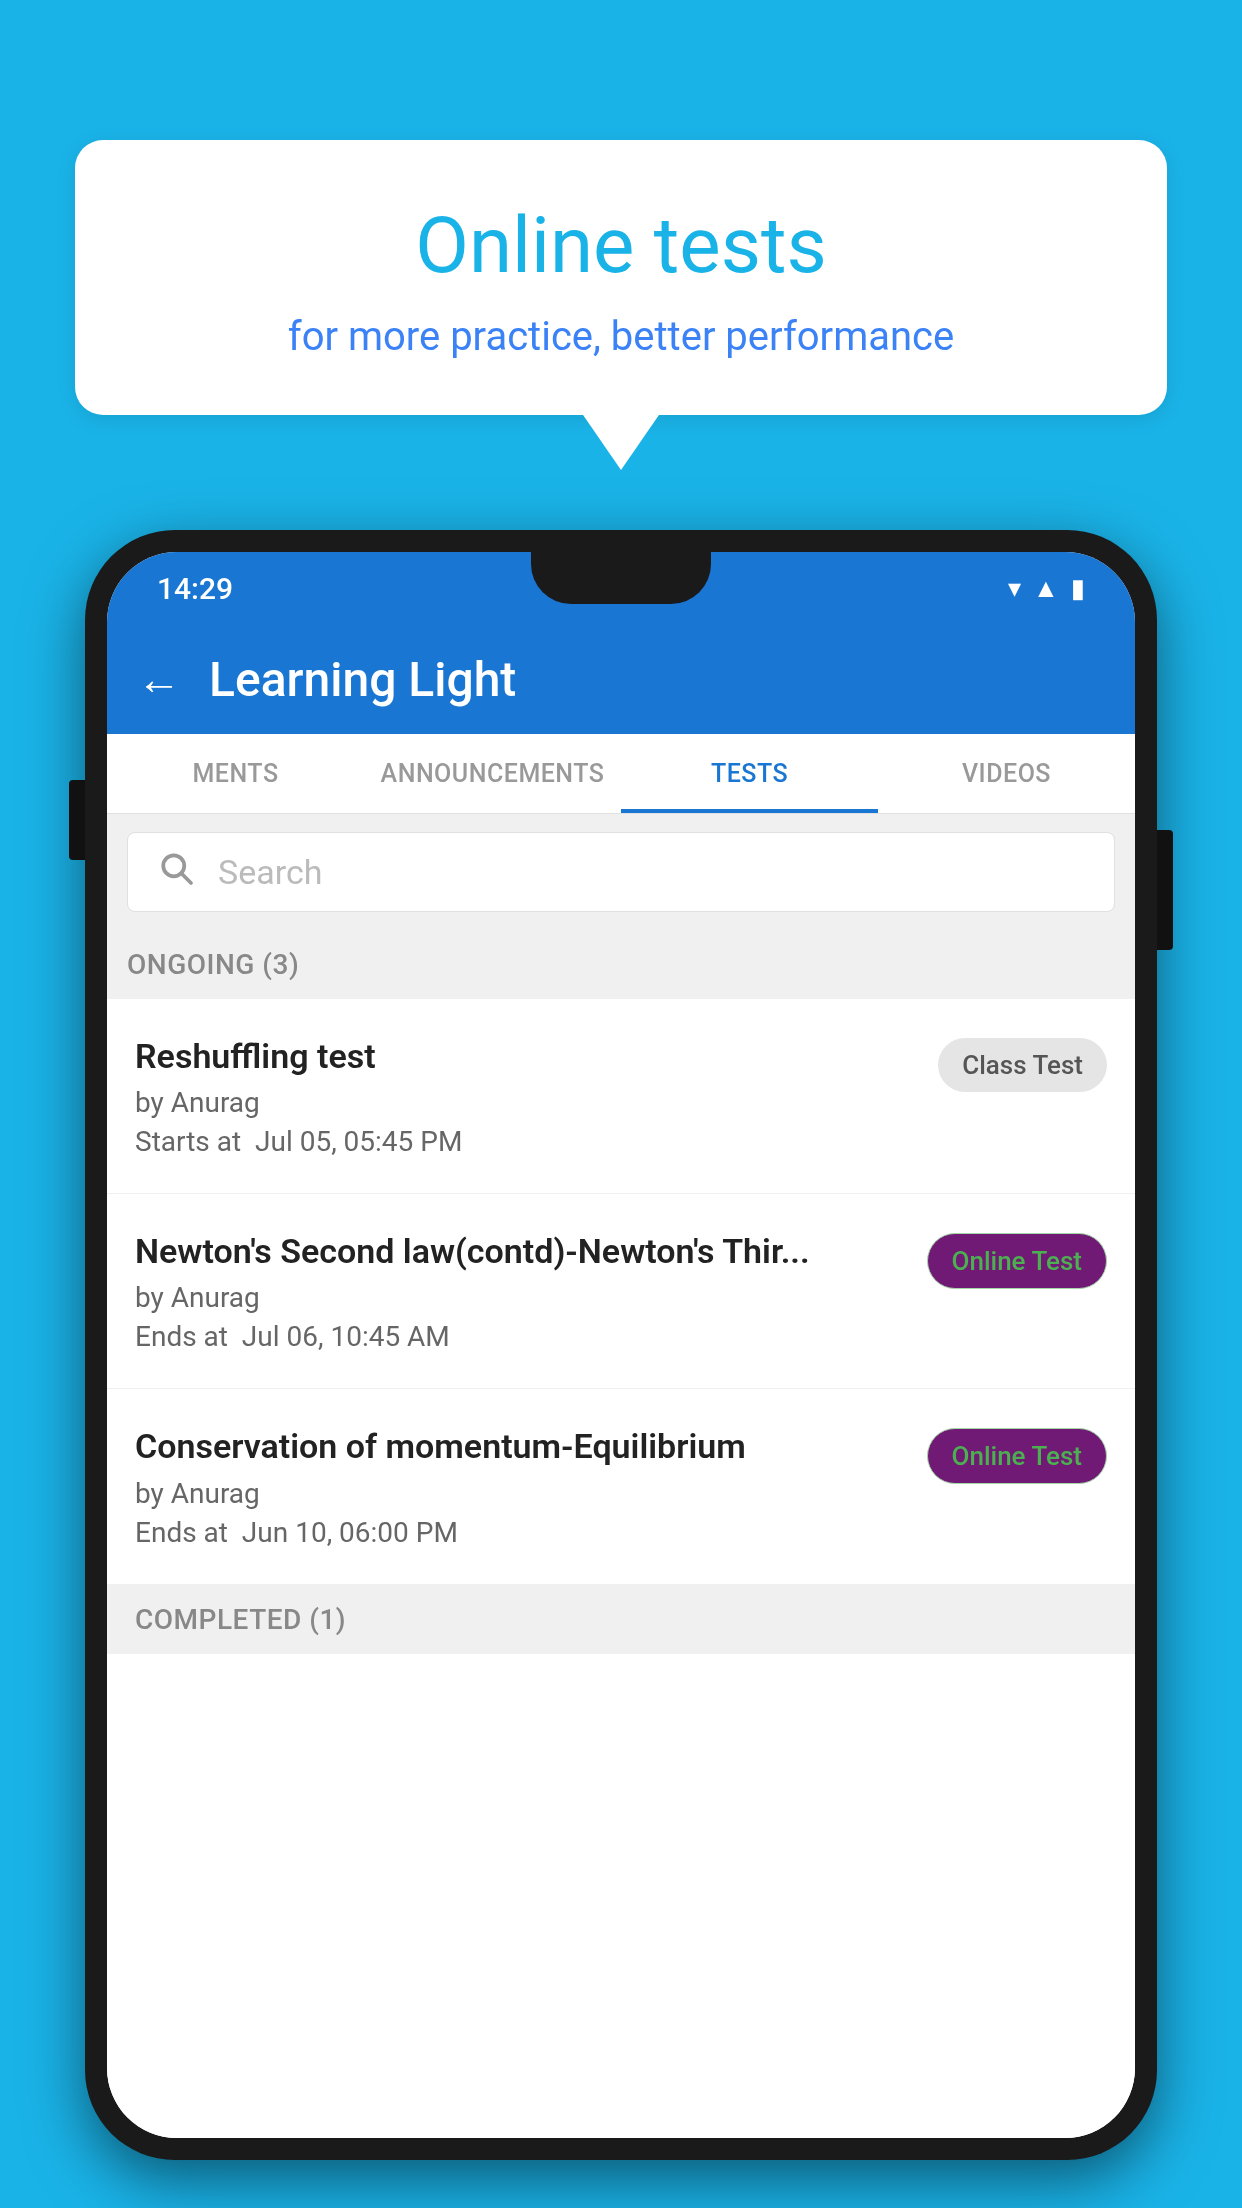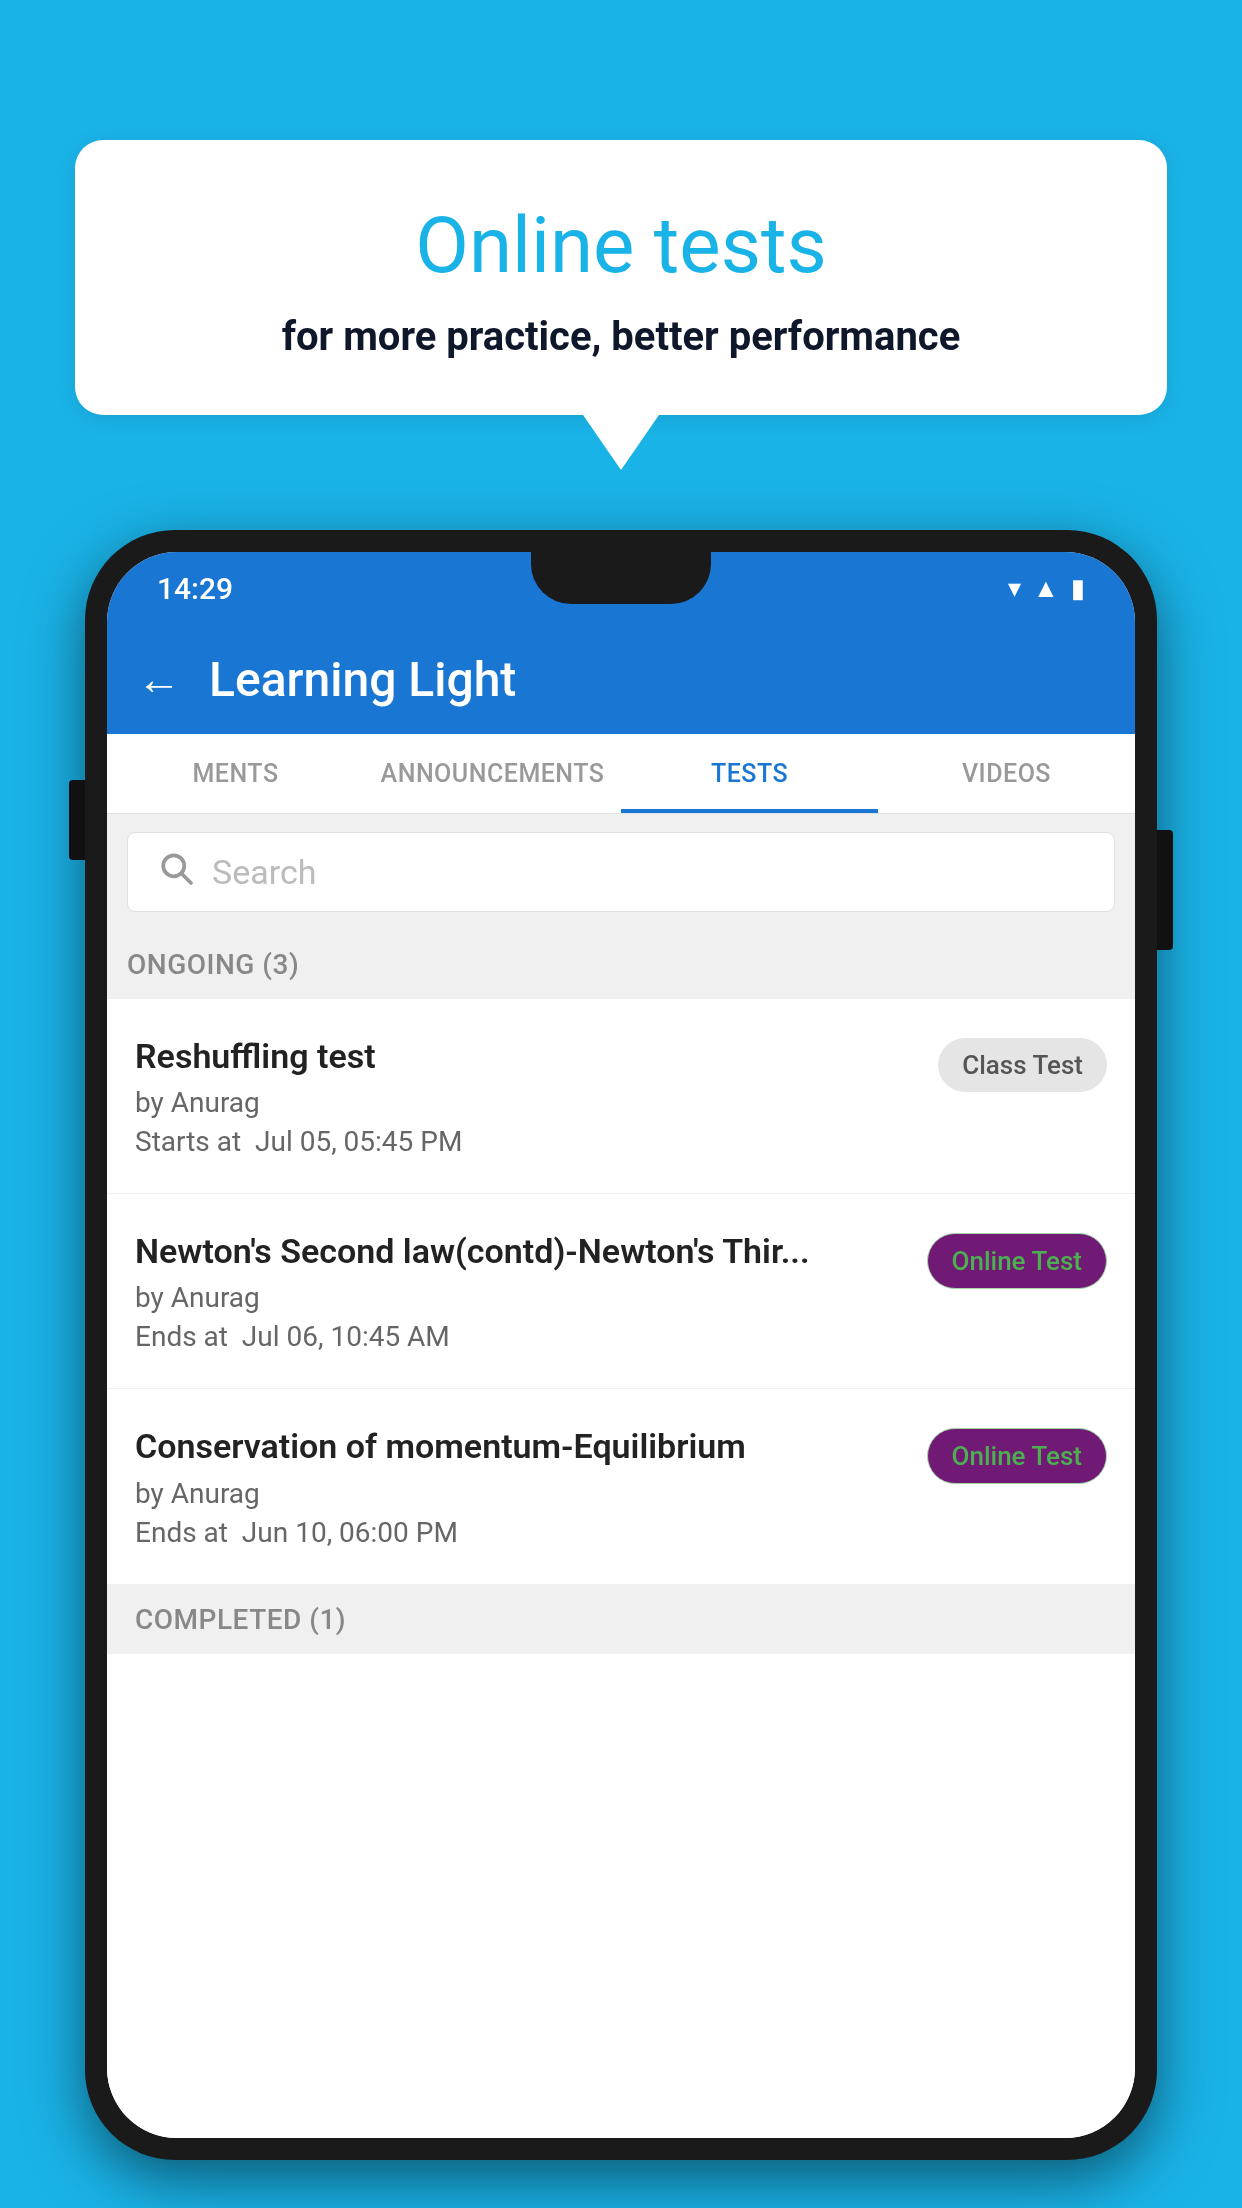--- a/index.html
+++ b/index.html
@@ -45,22 +45,22 @@
 
     .bubble-title {
       font-size: 78px;
       font-weight: 400;
       color: #1ab3e8;
       margin-bottom: 22px;
     }
 
     .bubble-subtitle {
       font-size: 40px;
-      color: #0f172a;
-      font-weight: 700;
+      color: #3b82f6;
+      font-weight: 400;
     }
 
     
     .phone-wrapper {
       position: absolute;
       top: 530px;
       left: 85px;
       right: 85px;
       bottom: 0;
     }
@@ -216,21 +216,21 @@
       flex-shrink: 0;
     }
 
     .search-bar {
       background: white;
       border-radius: 8px;
       height: 80px;
       display: flex;
       align-items: center;
       padding: 0 30px;
-      gap: 18px;
+      gap: 24px;
       border: 1px solid #e0e0e0;
     }
 
     .search-icon-svg {
       color: #999;
       font-size: 36px;
     }
 
     .search-text {
       font-size: 34px;

